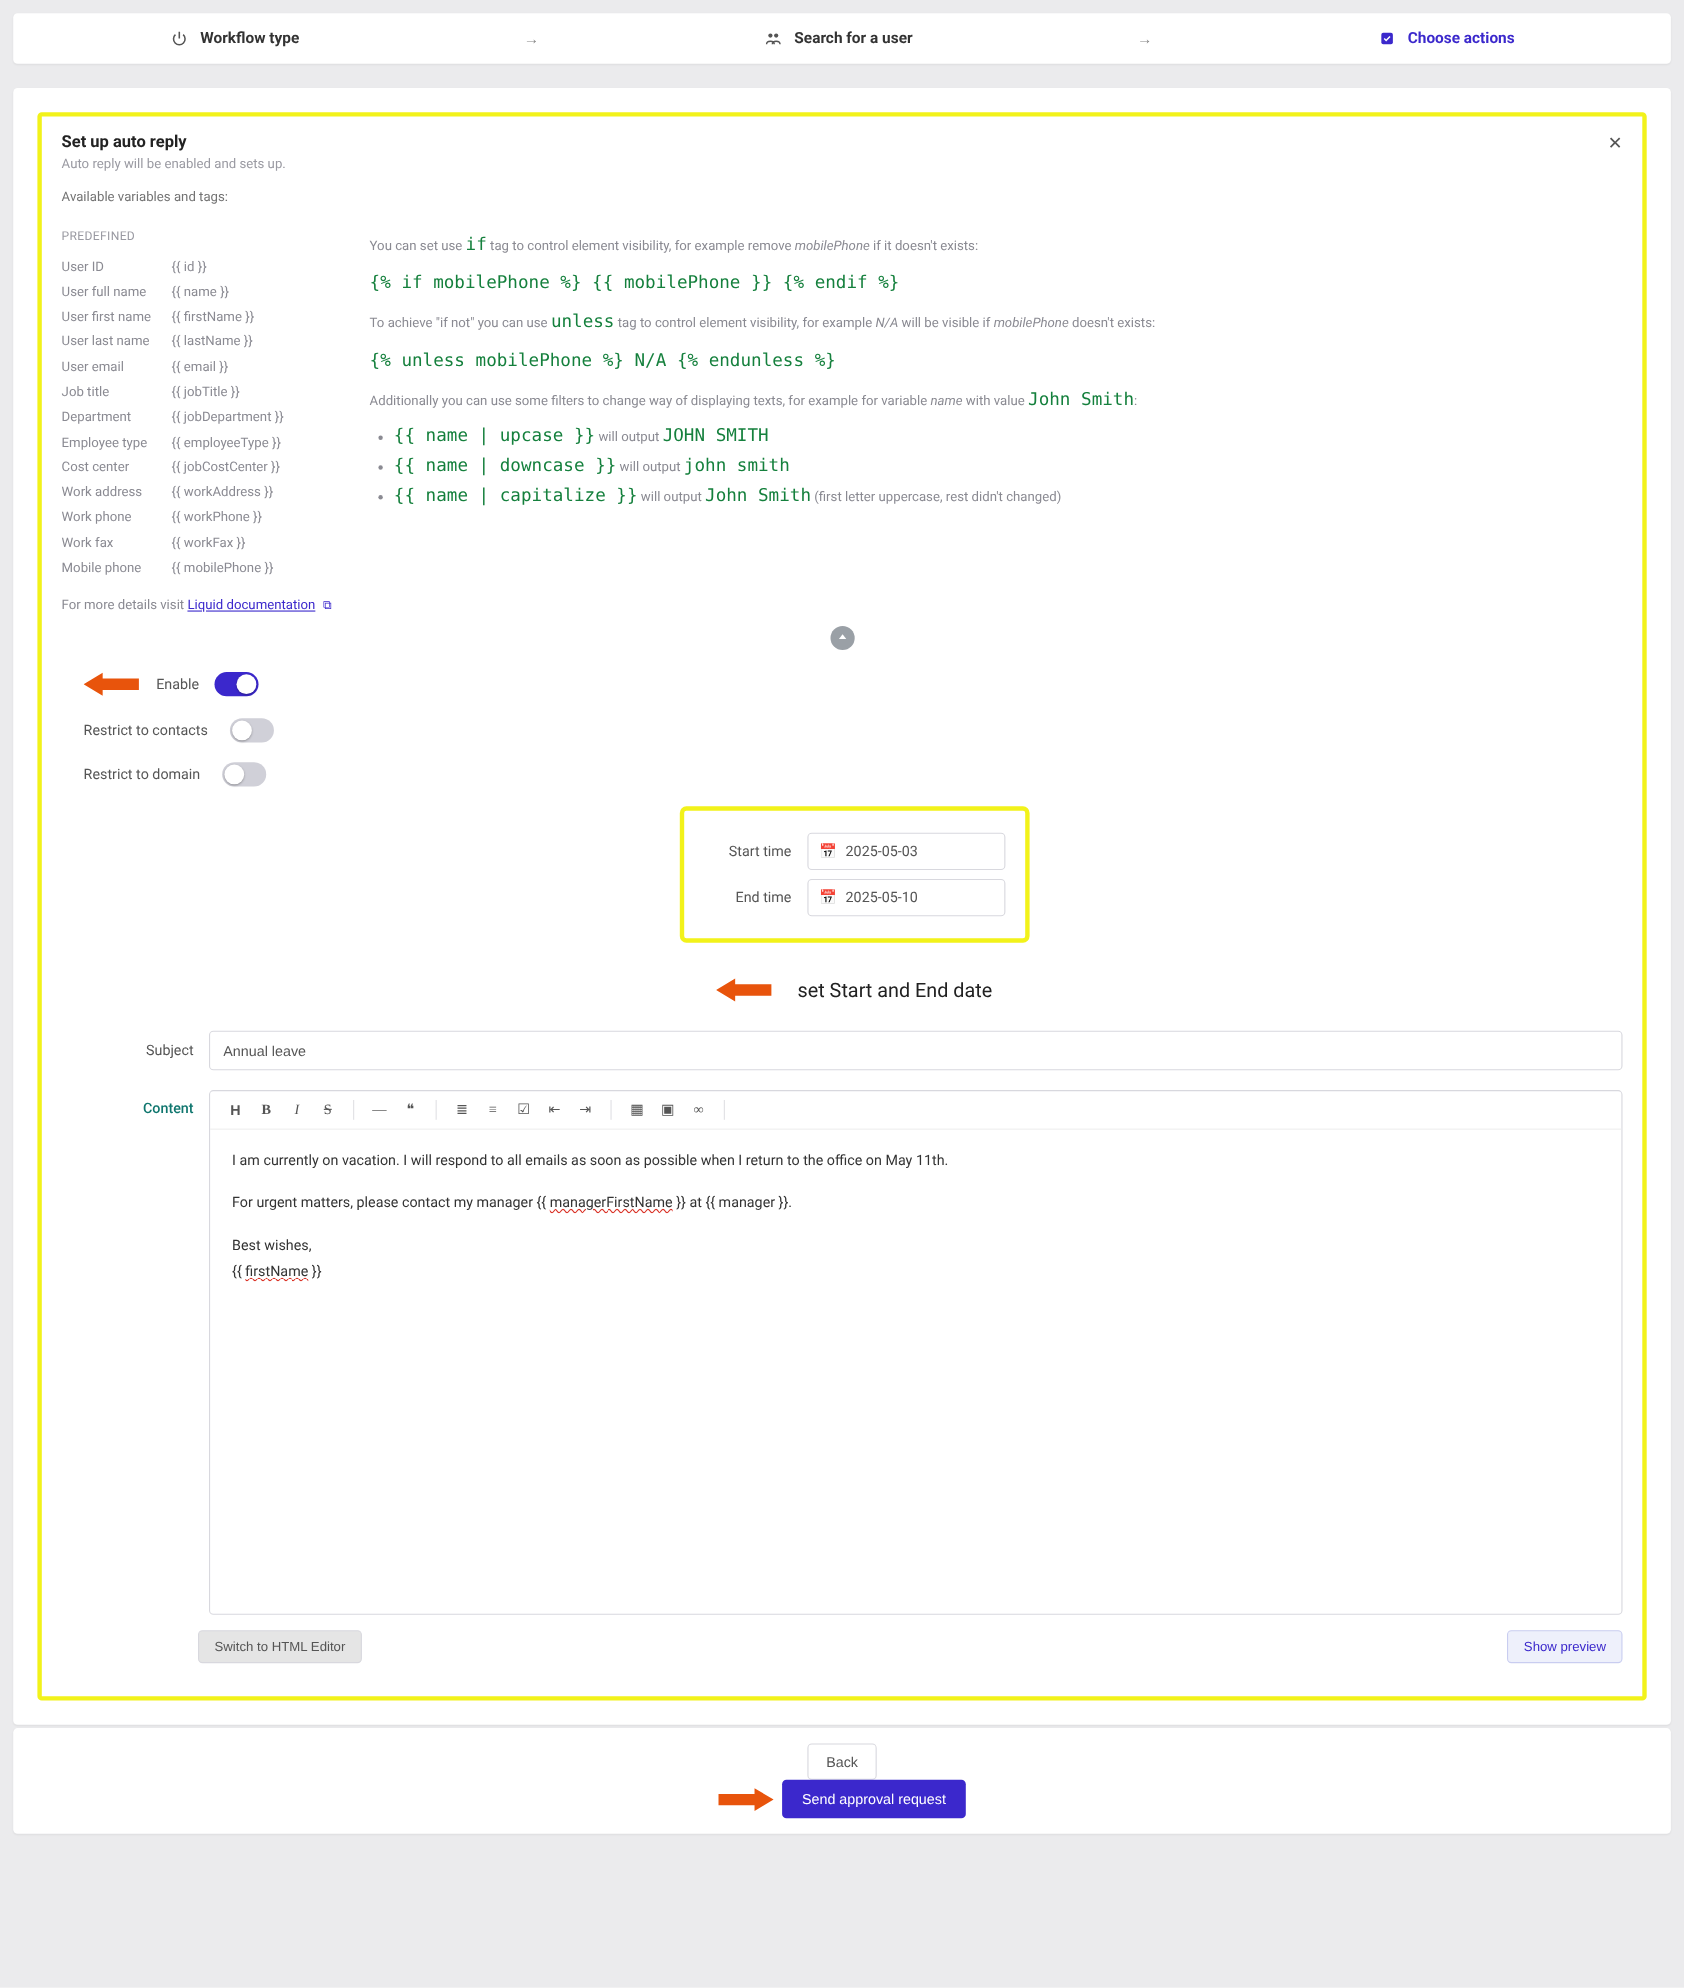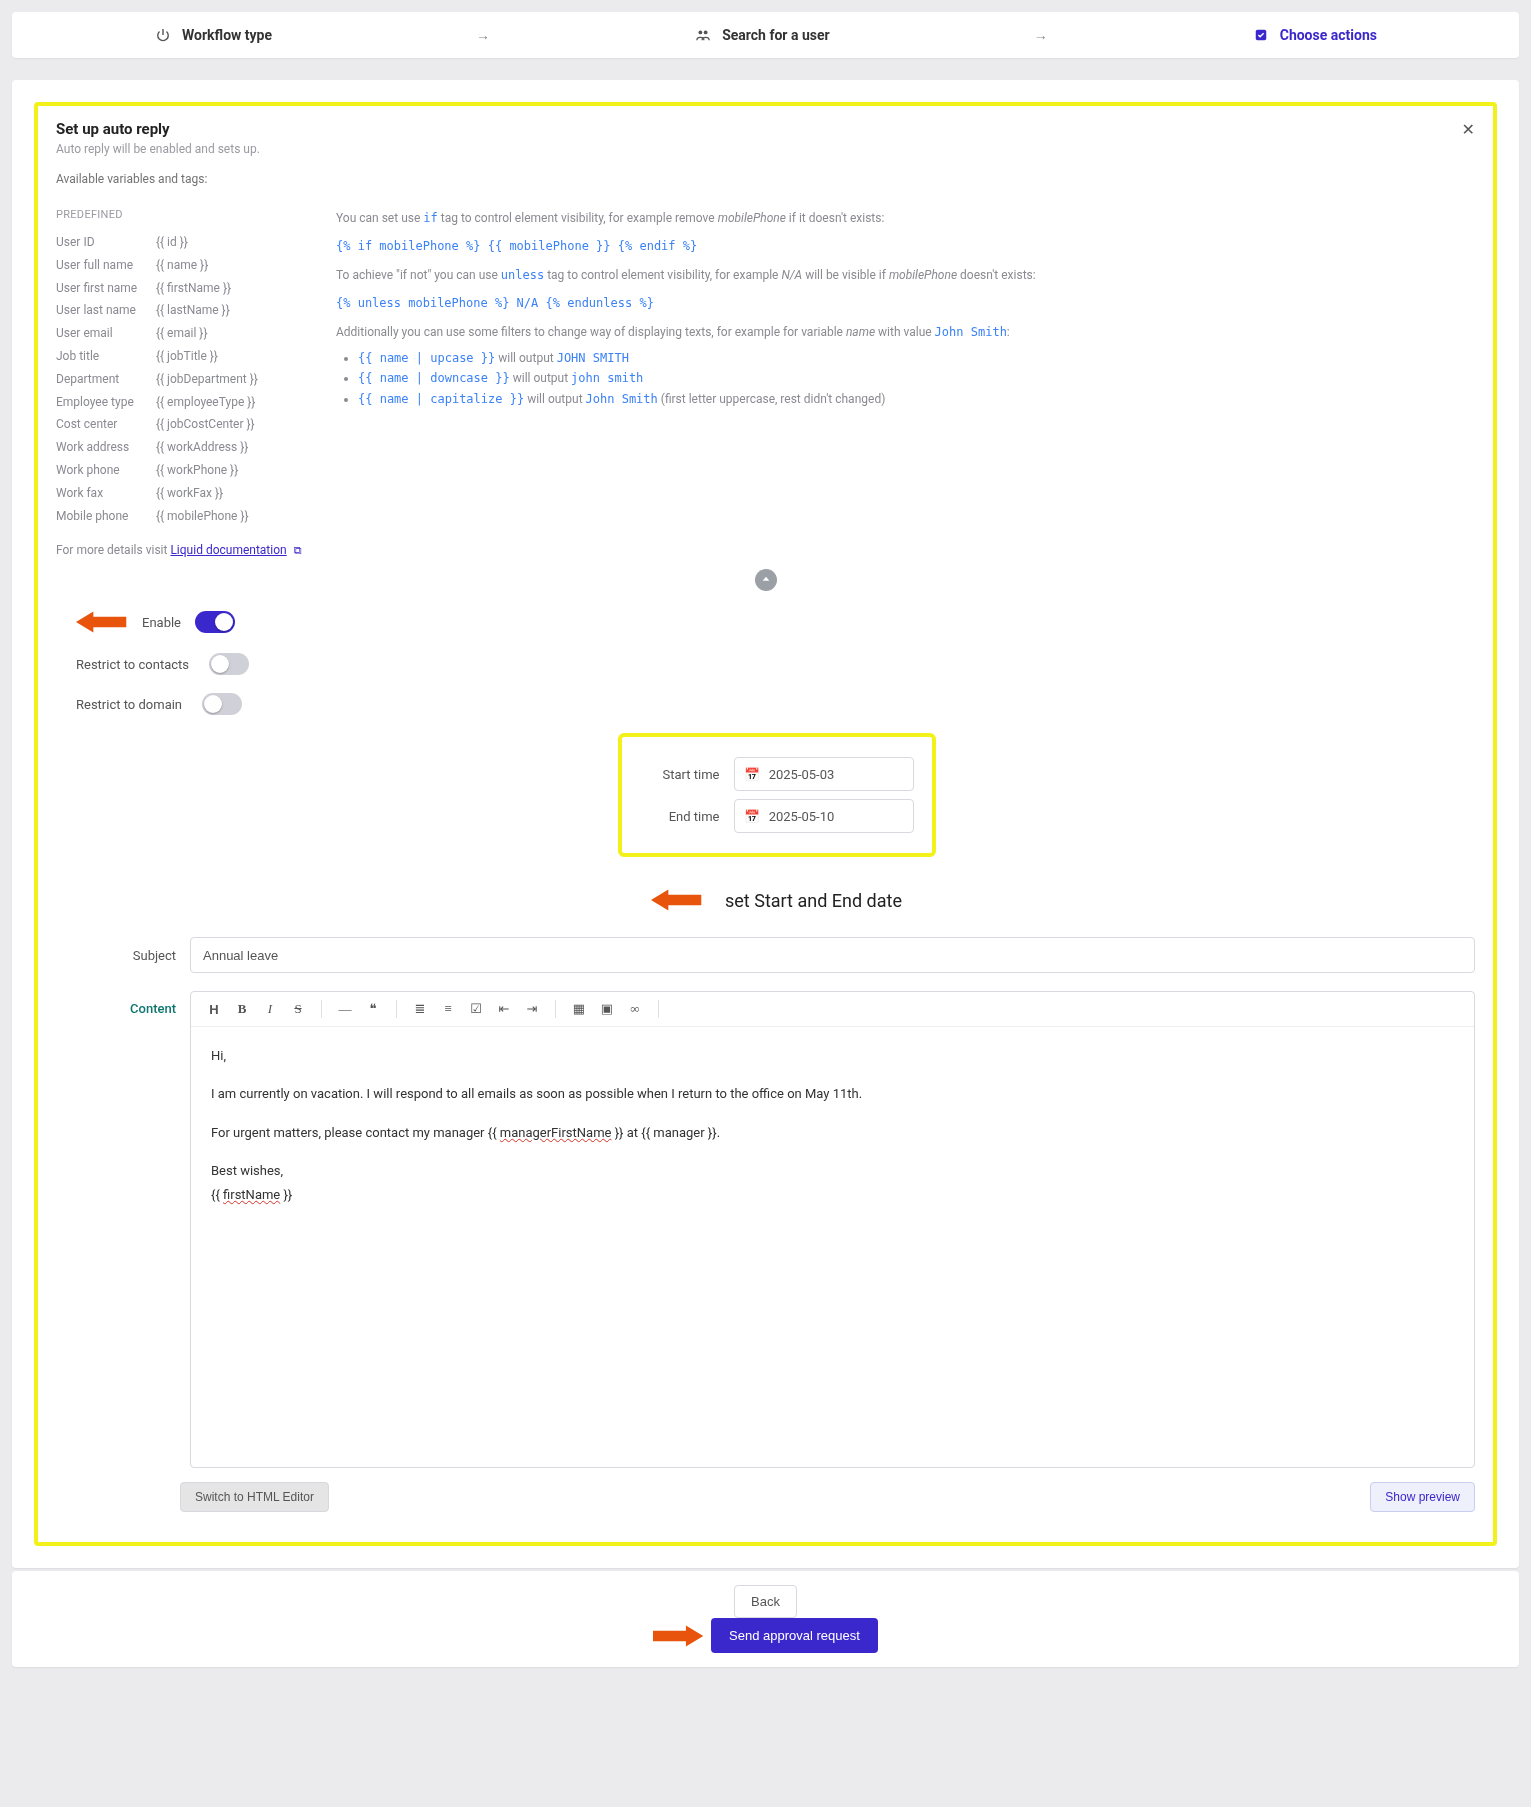--- a/index.html
+++ b/index.html
@@ -44,21 +44,21 @@
   .panel-title { font-weight: 700; font-size: 15px; color: #222; }
   .panel-sub { font-size: 12px; color: #9a9aa2; margin-top: 4px; }
   .close-x { color:#555; font-size:16px; cursor:pointer; }
   .vars-label { font-size:12px; color:#737373; margin-top:16px; }
   .predefined-label { font-size:11px; color:#9a9aa2; margin:22px 0 10px 0; letter-spacing:0.3px;}
   .two-col { display:flex; gap:30px; }
   .var-table { font-size:12px; color:#8a8a92; }
   .var-table .row { display:flex; line-height:1.9; }
   .var-table .lbl { width:100px; }
   .help-col { font-size:12px; color:#8a8a92; line-height:1.7; flex:1; }
-  .help-col code, .help-col .mono { font-family: ui-monospace, Menlo, Consolas, monospace; font-size:12px; color:#3b82f6;}
+  .help-col code, .help-col .mono { font-family: ui-monospace, Menlo, Consolas, monospace; font-size:16px; color:#15803d;}
   .help-col ul { margin:6px 0 0 22px; padding:0;}
   .liquid-link { color:#3b28cc; text-decoration:underline; font-size:12px; }
   .ext-icon { color:#3b28cc; font-size:11px; margin-left:4px;}
   .scroll-pill {
     width:22px;height:22px;border-radius:50%;background:#9aa0a6;color:#fff;display:flex;align-items:center;justify-content:center;font-size:12px;margin:12px auto;
   }
   .form-area { margin-top:18px; }
   .form-row { display:flex; align-items:center; gap:14px; margin:18px 0; }
   .form-row .flabel { width:110px; text-align:right; font-size:13px; color:#555; }
   .toggle {
@@ -330,21 +330,20 @@
             <span class="tb-btn">☑</span>
             <span class="tb-btn">⇤</span>
             <span class="tb-btn">⇥</span>
             <span class="tb-sep"></span>
             <span class="tb-btn">▦</span>
             <span class="tb-btn">▣</span>
             <span class="tb-btn">∞</span>
             <span class="tb-sep"></span>
           </div>
           <div class="editor-body">
-            <p>Hi,</p>
             <p>I am currently on vacation. I will respond to all emails as soon as possible when I return to the office on May 11th.</p>
             <p><span>For urgent matters, please contact my manager {{ </span><span class="underline-red">managerFirstName</span><span> }} at {{ manager }}.</span></p>
             <p style="margin-bottom:2px;">Best wishes,</p>
             <p><span>{{ </span><span class="underline-red">firstName</span><span> }}</span></p>
           </div>
         </div>
       </div>
 
       <div class="bottom-row">
         <button class="sm-btn">Switch to HTML Editor</button>

